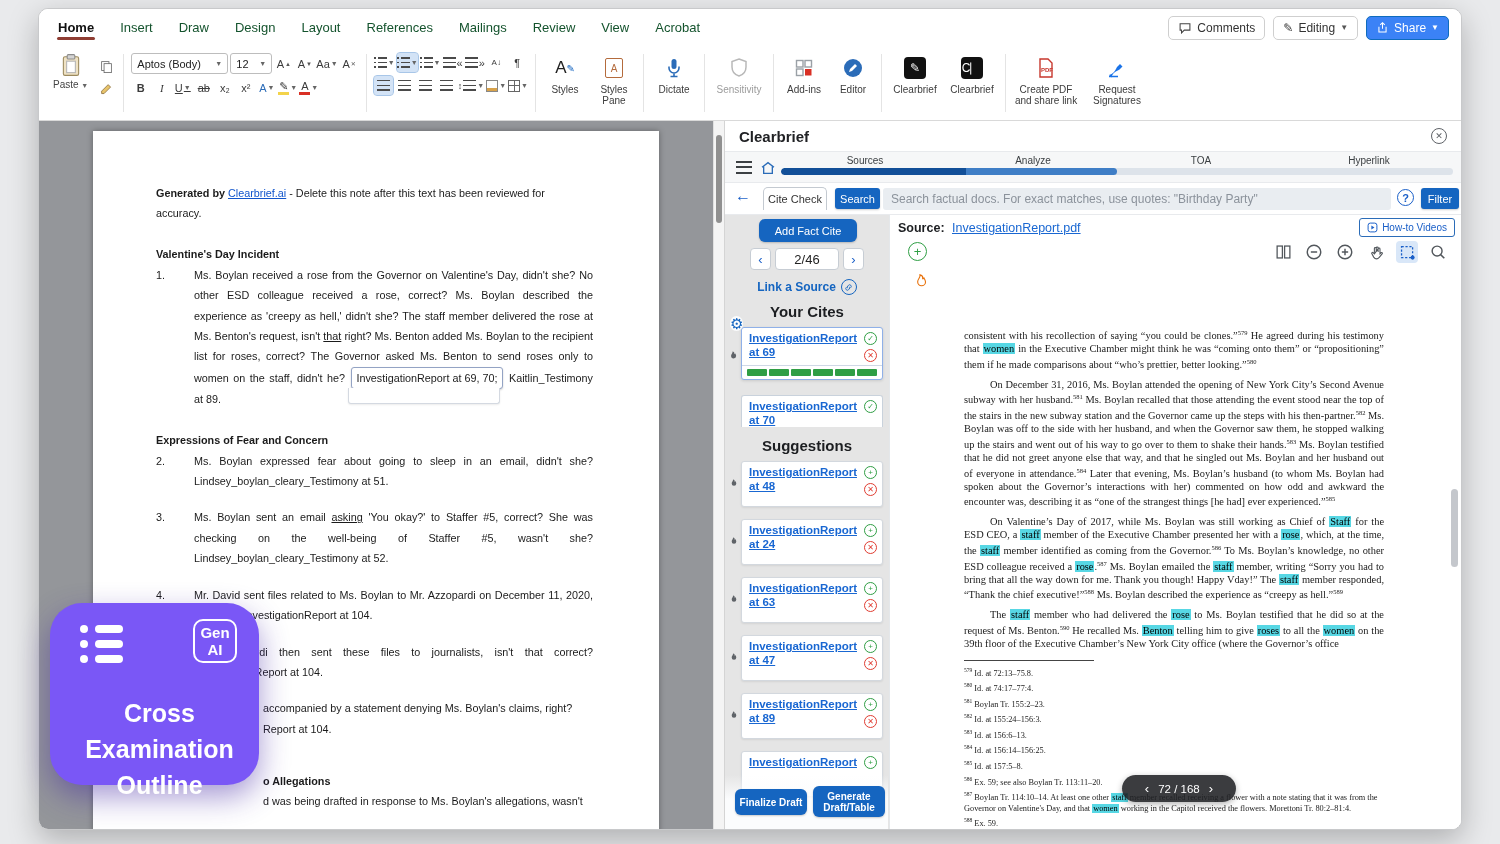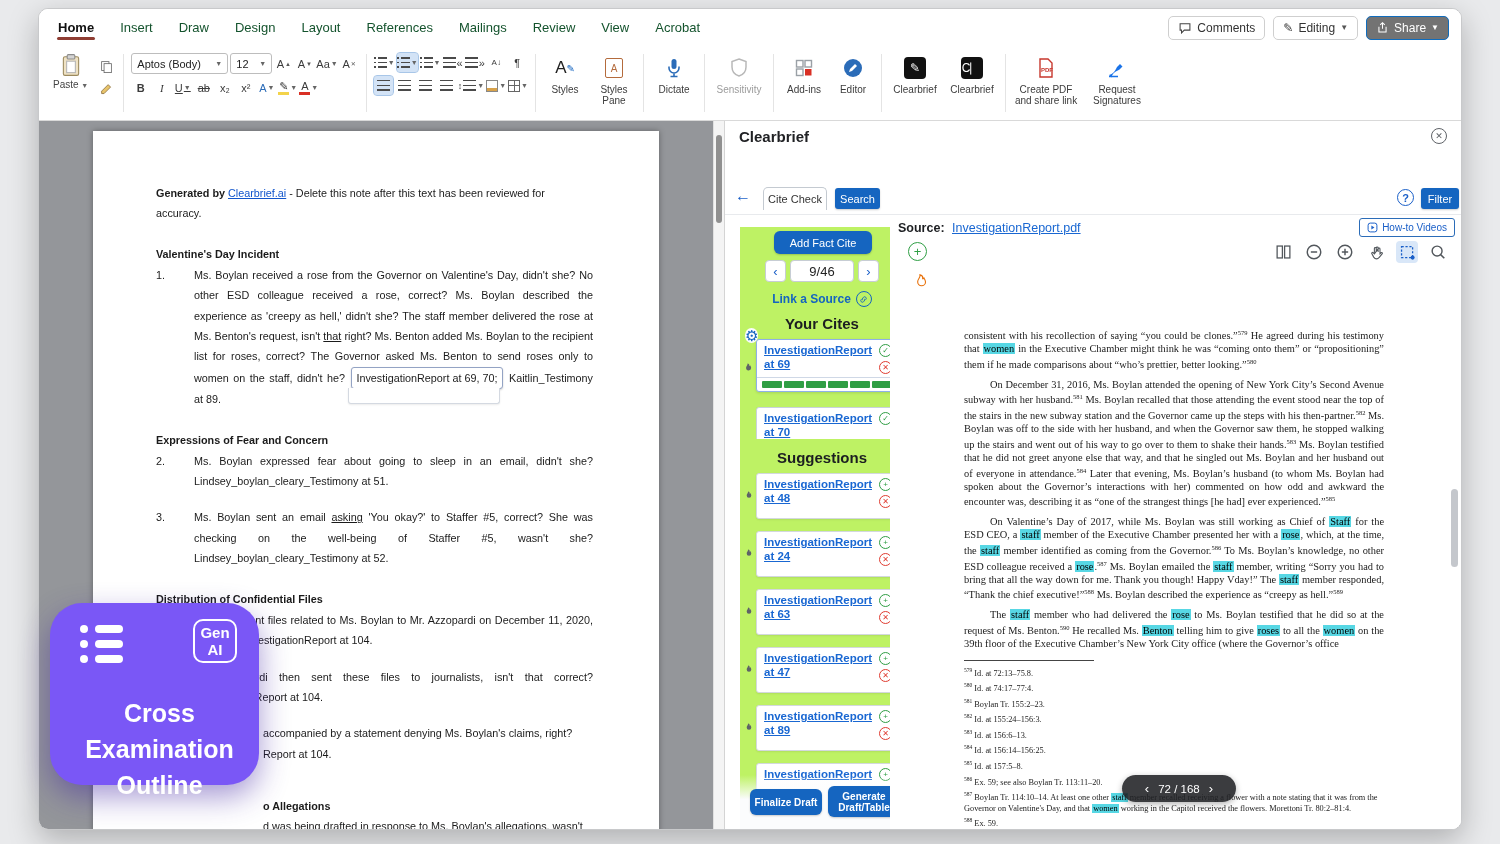--- a/index.html
+++ b/index.html
@@ -12,21 +12,21 @@
   .tabs-row { position:absolute; left:0; top:0; right:0; height:37px; display:flex; align-items:center;
               justify-content:space-between; padding:0 12px; background:#fff; }
   .tabs { display:flex; gap:24px; padding-left:6px; }
   .tab { font-size:13px; color:#14532d; position:relative; padding:9px 1px; cursor:default; }
   .tab.active { font-weight:700; color:#111; }
   .tab.active::after { content:""; position:absolute; left:0; right:0; bottom:4px; height:3px; border-radius:2px; background:#8f3d33; }
   .tabbar-right { display:flex; gap:8px; align-items:center; }
   .pill { display:flex; align-items:center; gap:5px; height:24px; padding:0 9px; border:1px solid #cfcfcf;
           border-radius:5px; background:#fff; font-size:12px; color:#333; }
   .pill .chev { font-size:8px; color:#555; }
-  .pill.share { background:#737373; border-color:#0f6cbd; color:#fff; }
+  .pill.share { background:#3b82f6; border-color:#0f6cbd; color:#fff; }
   .pill.share .chev { color:#fff; }
 
   
   .tools-row { position:absolute; left:0; top:37px; right:0; height:75px; border-bottom:1px solid #d9d9d9;
                display:flex; align-items:flex-start; padding:5px 8px; gap:5px; background:#fff; }
   .vsep { width:1px; align-self:stretch; margin:3px 2px; background:#e4e4e4; }
   .group.col { display:flex; flex-direction:column; }
   .row { display:flex; align-items:center; gap:2px; margin:2px 0; }
   .mini { display:inline-flex; align-items:center; justify-content:center; min-width:19px; height:19px;
           border:none; background:transparent; border-radius:3px; font-size:11px; color:#3b3b3b; gap:1px; }
@@ -104,21 +104,21 @@
   .btn-blue { background:#1565c0; color:#fff; border:none; border-radius:3px; font-size:11px; display:flex;
               align-items:center; justify-content:center; gap:3px; box-shadow:0 1px 2px rgba(0,0,0,.2); }
   .searchbtn { position:absolute; left:110px; top:5px; width:45px; height:21px; }
   .searchinput { position:absolute; left:158px; top:5px; width:508px; height:22px; border:none; background:#e9edf1;
                  border-radius:3px; padding:0 8px; font-size:12px; color:#333; font-family:"Liberation Sans",sans-serif; }
   .searchinput::placeholder { color:#8b929b; }
   .helpq { position:absolute; left:672px; top:6px; width:17px; height:17px; border-radius:50%; border:1.6px solid #1a5fc8;
            color:#1a5fc8; font-size:11px; font-weight:700; display:flex; align-items:center; justify-content:center; background:#fff; }
   .filterbtn { position:absolute; left:696px; top:5px; width:38px; height:21px; }
 
-  .cb-left { position:absolute; left:0; top:106px; width:165px; bottom:0; background:#bef264; border-right:1px solid #e4e7ea;margin-left:15px; }
+  .cb-left { position:absolute; left:0; top:94px; width:165px; bottom:0; background:#e5e5e5; border-right:1px solid #e4e7ea; }
   .addfact { position:absolute; left:34px; top:4px; width:98px; height:23px; border-radius:6px; font-size:11px; }
   .pager { position:absolute; left:0; top:33px; width:100%; display:flex; justify-content:center; gap:4px; }
   .pgbtn { width:21px; height:22px; border:1px solid #c7cdd4; border-radius:4px; background:#fff; color:#1a5fc8;
            font-size:13px; display:flex; align-items:center; justify-content:center; }
   .pgbox { width:64px; height:22px; border:1px solid #c7cdd4; border-radius:4px; background:#fff; font-size:13px;
            color:#222; display:flex; align-items:center; justify-content:center; }
   .linksrc { position:absolute; left:0; top:64px; width:100%; display:flex; justify-content:center; align-items:center; gap:5px;
              color:#1565c0; font-size:12px; font-weight:700; }
   .circ-ic { width:16px; height:16px; border-radius:50%; border:1.4px solid #1565c0; display:flex; align-items:center; justify-content:center; }
   .sec-h { position:absolute; width:100%; text-align:center; font-size:15px; font-weight:700; color:#1c1e21; }
@@ -453,21 +453,20 @@
         <div class="doc-h">Expressions of Fear and Concern</div>
         <div class="item">
           <span class="num">2.</span>
           <div class="itext">Ms. Boylan expressed fear about going to sleep in an email, didn't she? Lindsey_boylan_cleary_Testimony at 51.</div>
         </div>
         <div class="item">
           <span class="num">3.</span>
           <div class="itext">Ms. Boylan sent an email <u>asking</u> 'You okay?' to Staffer #5, correct? She was checking on the well-being of Staffer #5, wasn't she? Lindsey_boylan_cleary_Testimony at 52.</div>
         </div>
 
-        <div class="doc-h">Distribution of Confidential Files</div>
         <div class="item">
           <span class="num">4.</span>
           <div class="itext">Mr. David sent files related to Ms. Boylan to Mr. Azzopardi on December 11, 2020, didn't he? InvestigationReport at 104.</div>
         </div>
         <div class="item">
           <span class="num">5.</span>
           <div class="itext">Mr. Azzopardi then sent these files to journalists, isn't that correct? InvestigationReport at 104.</div>
         </div>
 
         <div class="fragline" style="">accompanied by a statement denying Ms. Boylan's claims, right?</div>
@@ -480,35 +479,55 @@
             <div class="thumb"></div>
           </div>
     </div>
 
     <div class="panel">
       <div class="cb-header">
         <span class="cb-title">Clearbrief</span>
         <button class="cb-close">✕</button>
       </div>
 
+      <div class="cb-stepper">
+        <div class="hamb"></div>
+        <span class="home-ic">
+          <svg width="16" height="16" viewBox="0 0 24 24">
+                <path d="M3 11 12 4l9 7M5.5 9.5V20h13V9.5" fill="none" stroke="#2b6cb8" stroke-width="2"></path>
+              </svg>
+        </span>
+        <div class="stepper-wrap">
+          <div class="step-labels">
+            <span>Sources</span>
+            <span>Analyze</span>
+            <span>TOA</span>
+            <span>Hyperlink</span>
+          </div>
+          <div class="step-track">
+            <div class="step-fill" style="width:50%"></div>
+          </div>
+        </div>
+      </div>
 
       <div class="cb-searchrow">
         <button class="back-arrow">←</button>
         <div class="citecheck">Cite Check</div>
         <button class="btn-blue searchbtn">Search</button>
+        <input class="searchinput" placeholder="Search factual docs. For exact matches, use quotes: &quot;Birthday Party&quot;" style="">
         <div class="helpq">?</div>
         <button class="btn-blue filterbtn">Filter</button>
       </div>
 
       <div class="cb-left">
         <button class="btn-blue addfact">Add Fact Cite</button>
 
         <div class="pager">
           <button class="pgbtn">‹</button>
-          <div class="pgbox">9/46</div>
+          <div class="pgbox">2/46</div>
           <button class="pgbtn">›</button>
         </div>
 
         <div class="linksrc">
           <span>Link a Source</span>
           <span class="circ-ic">
             <svg width="9" height="9" viewBox="0 0 24 24" fill="none" stroke="#1565c0" stroke-width="2.4">
                   <path d="M10 14a4 4 0 0 1 0-6l2-2a4 4 0 0 1 6 6l-1 1"></path>
                   <path d="M14 10a4 4 0 0 1 0 6l-2 2a4 4 0 0 1-6-6l1-1"></path>
                 </svg>

